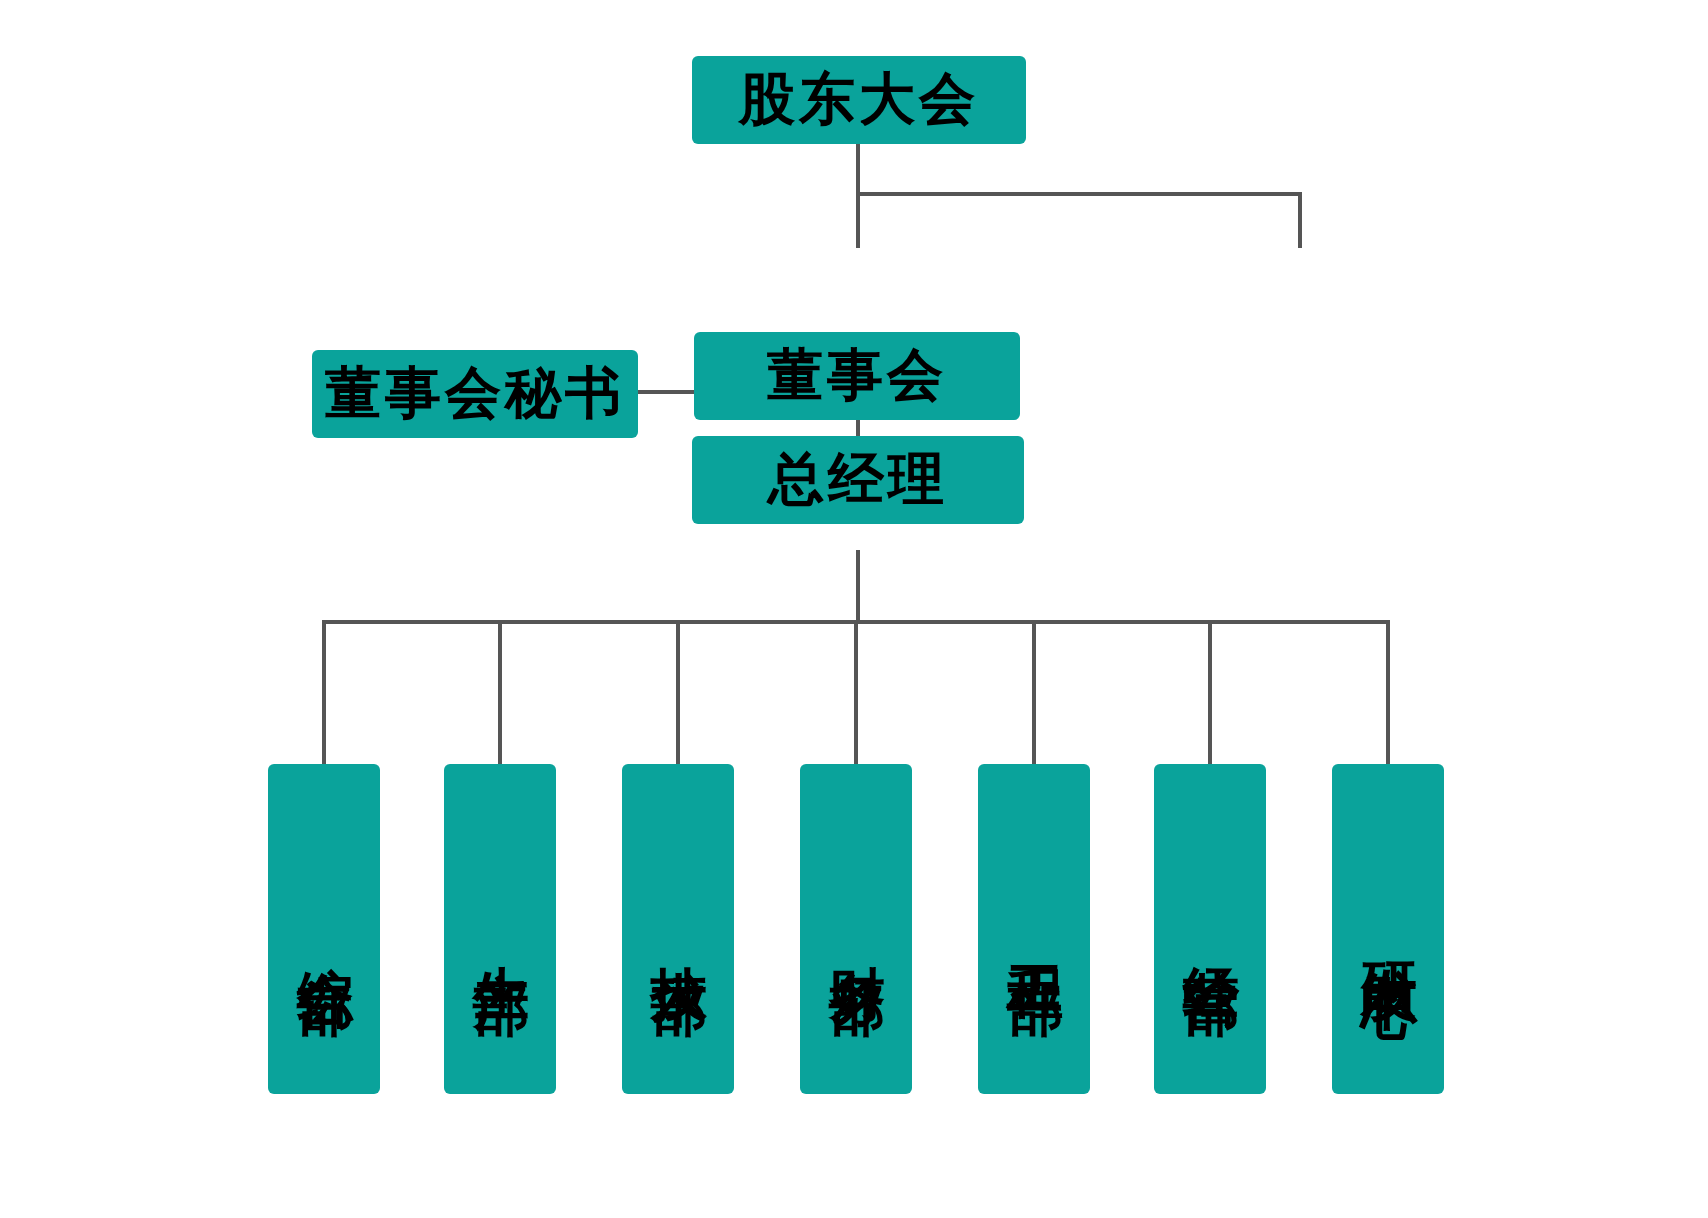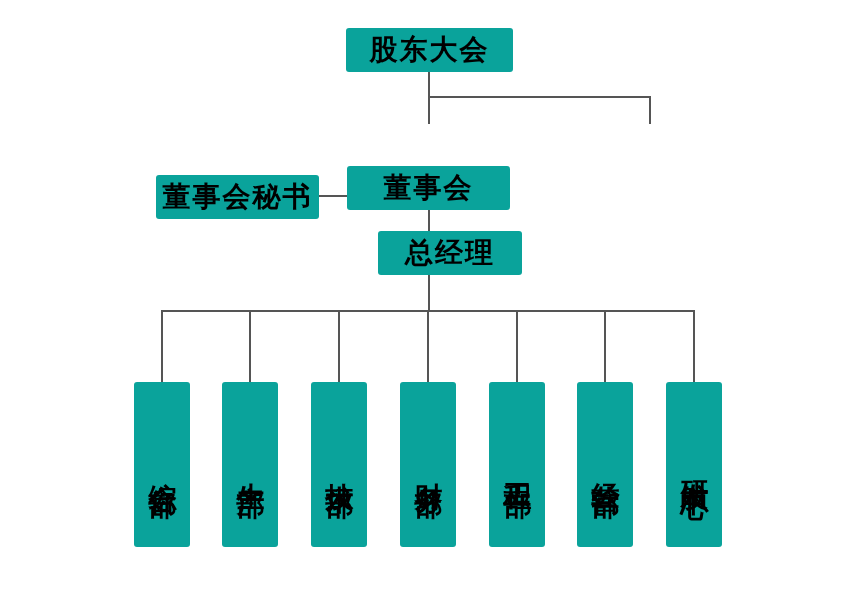--- a/index.html
+++ b/index.html
@@ -40,21 +40,21 @@
     background: #555555;
   }
   .line.h { height: 2px; }
   .line.v { width: 2px; }
 
   
   .n-shareholders { left: 346px; top: 28px;  width: 167px; height: 44px; }
   .n-board        { left: 347px; top: 124px; width: 163px; height: 44px; margin-top: 42px; }
   .n-supervisory  { left: 568px; top: 124px; width: 164px; height: 44px; }
   .n-secretary    { left: 156px; top: 175px; width: 163px; height: 44px; }
-  .n-gm           { left: 346px; top: 231px; width: 144px; height: 44px; margin-left: 32px; }
+  .n-gm           { left: 346px; top: 218px; width: 166px; height: 44px; }
   .dept           { top: 382px; width: 56px; height: 165px; }
   .d1 { left: 134px; }
   .d2 { left: 222px; }
   .d3 { left: 311px; }
   .d4 { left: 400px; }
   .d5 { left: 489px; }
   .d6 { left: 577px; }
   .d7 { left: 666px; }
 </style>
 </head>

